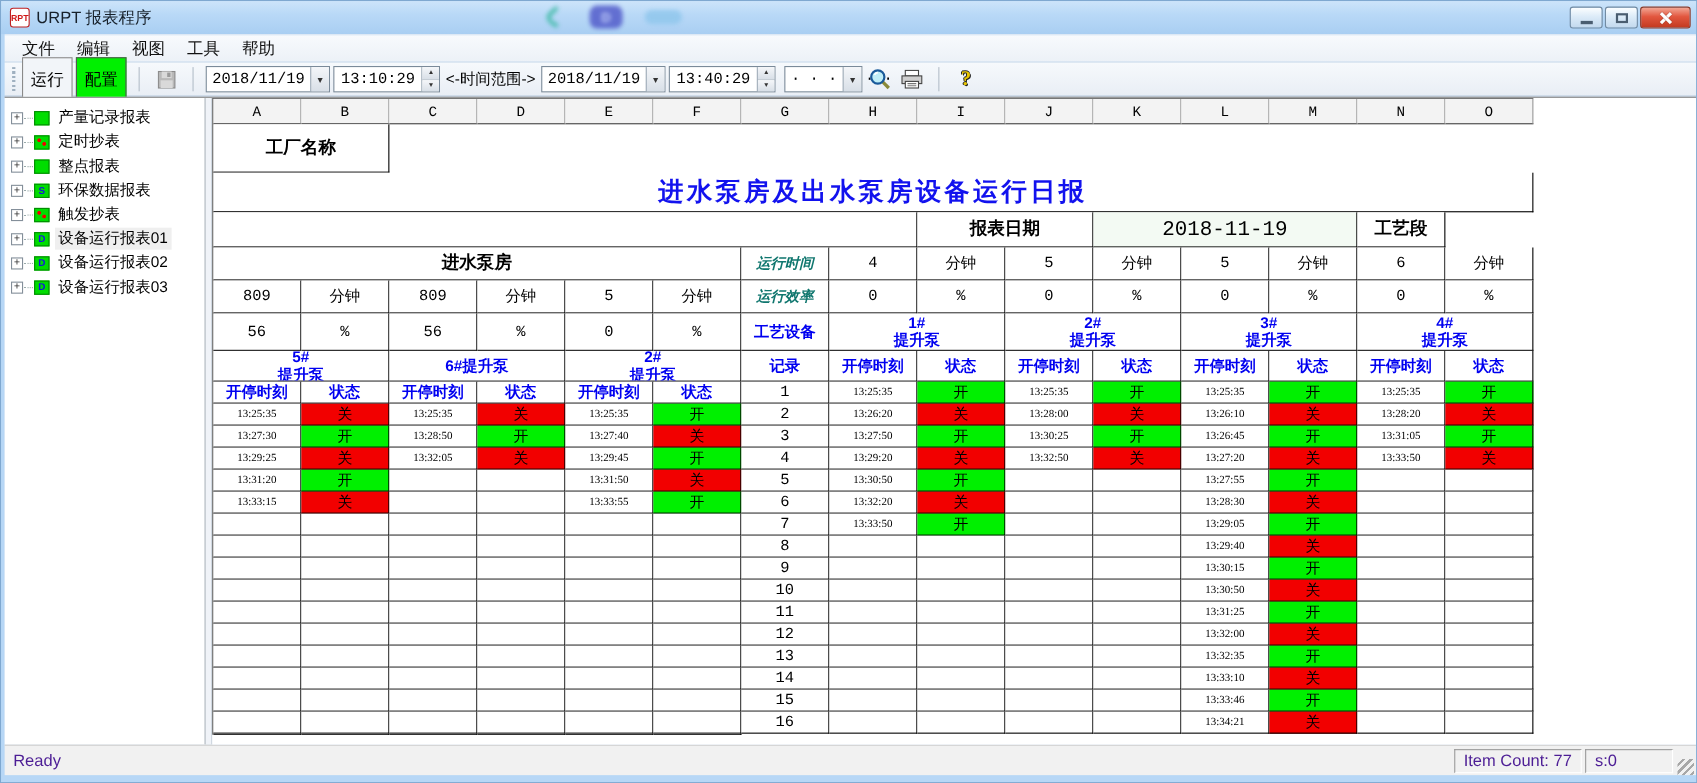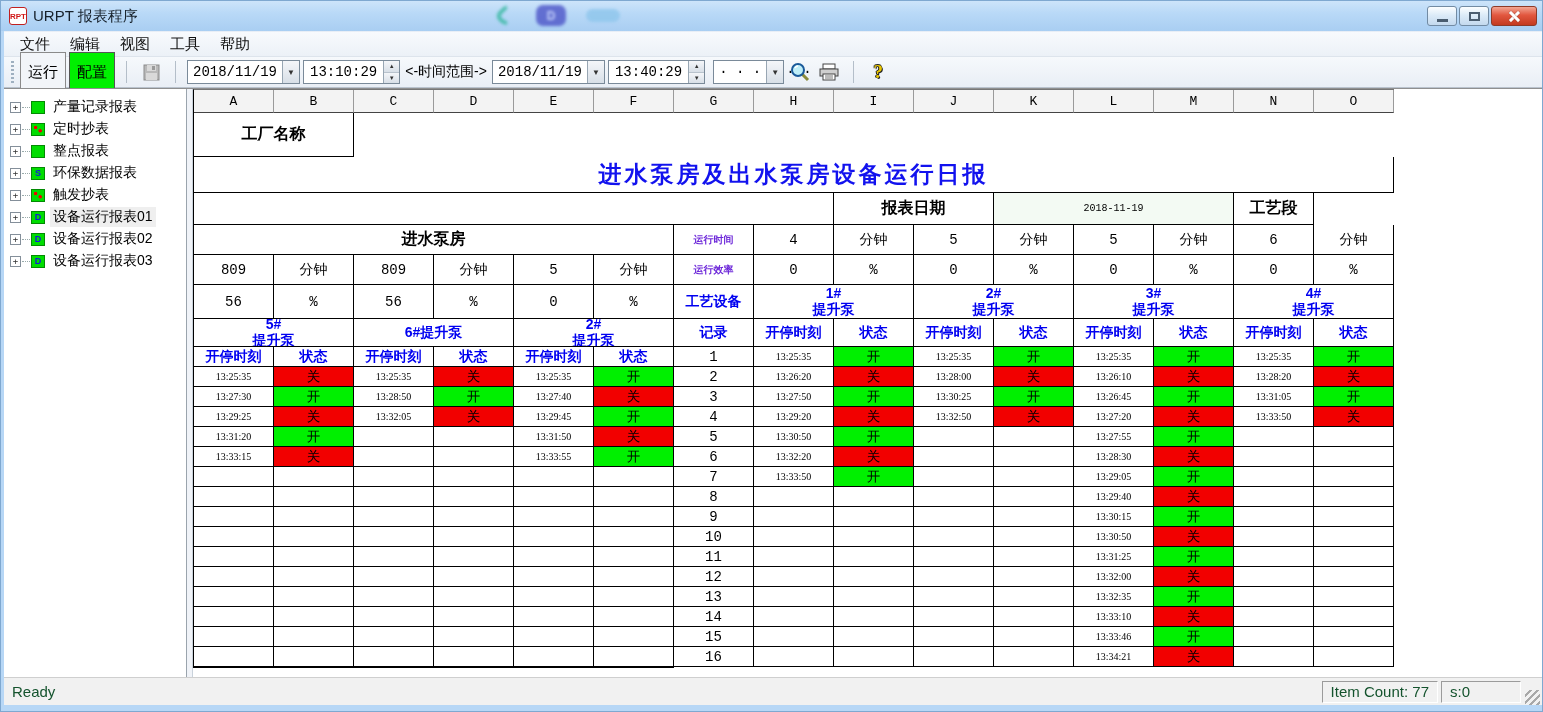--- a/index.html
+++ b/index.html
@@ -90,32 +90,32 @@
   
   .grid{ display:grid; grid-template-columns:repeat(15,80px);
          grid-template-rows:23px 44px 36px 32px 30px 30px 34px 28px repeat(16,20px);
          width:1201px; border-left:1px solid #000; border-top:1px solid #777; background:#fff; }
   .c{ border-right:1px solid #000; border-bottom:1px solid #000; display:flex; flex-direction:column;
       align-items:center; justify-content:center; overflow:hidden; background:#fff; text-align:center; }
   .c.letter{ background:#f3f3f3; border-right:1px solid #9a9a9a; border-bottom:1px solid #444;
              font-family:"Liberation Mono","DejaVu Sans Mono",monospace; font-size:13px; color:#000; }
   .c.title-cell{ color:#1212ee; font-size:23px; font-weight:bold; letter-spacing:3px; }
   .c.lbl{ font-weight:bold; font-size:16px; }
-  .c.lbl-m{ color:#6d28d9; font-weight:bold; font-size:10px; }
+  .c.lbl-m{ color:#0f766e; font-weight:bold; font-size:13px;font-style:italic; }
   .c.lbl-b{ color:#0000f0; font-weight:bold; font-size:14px; }
   .c.num{ font-family:"Liberation Mono","DejaVu Sans Mono",monospace; font-size:14px; }
-  .c.datev{ background:#f3faf3; font-family:"Liberation Mono","DejaVu Sans Mono",monospace; font-size:10px; }
+  .c.datev{ background:#f3faf3; font-family:"Liberation Mono","DejaVu Sans Mono",monospace; font-size:19px; }
   .c.time{ font-family:Liberation Serif, serif; font-size:10px; }
   .c.st-open{ background:#00f000; font-size:13.5px; }
   .c.st-close{ background:#f20000; font-size:13.5px; }
   .c .dev-l{ line-height:1.08; font-size:14px; }
 
   
   .statusbar{ height:28px; background:#f1f1f1; border-top:1px solid #cfcfcf; display:flex;
-              align-items:center; padding:0 2px 0 8px; font-size:15px; color:#14532d; }
+              align-items:center; padding:0 2px 0 8px; font-size:15px; color:#4c1d95; }
   .sb-spacer{ flex:1; }
   .sb-box{ height:22px; display:flex; align-items:center; padding:0 8px; margin-left:3px;
            border:1px solid; border-color:#9b9b9b #ffffff #ffffff #9b9b9b; }
   .sb-grip{ width:15px; height:15px; margin-left:4px; align-self:flex-end;
             background:repeating-linear-gradient(135deg, transparent 0 3px, #a8a8a8 3px 5px); }
 
   .border-bottom-strip{ height:6px; background:#b7d7f6; }
   .content-col{ flex:1; display:flex; flex-direction:column; overflow:hidden;
                 border-left:3px solid #b7d7f6; }
 

